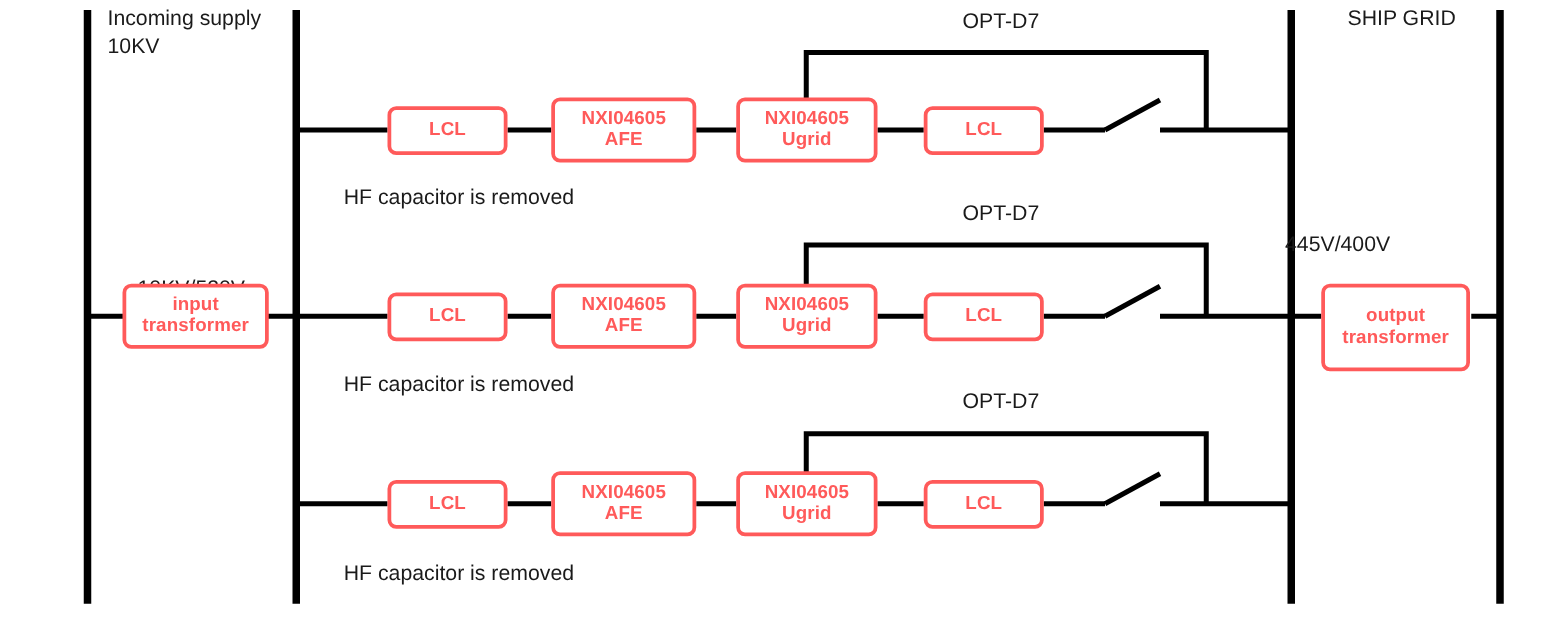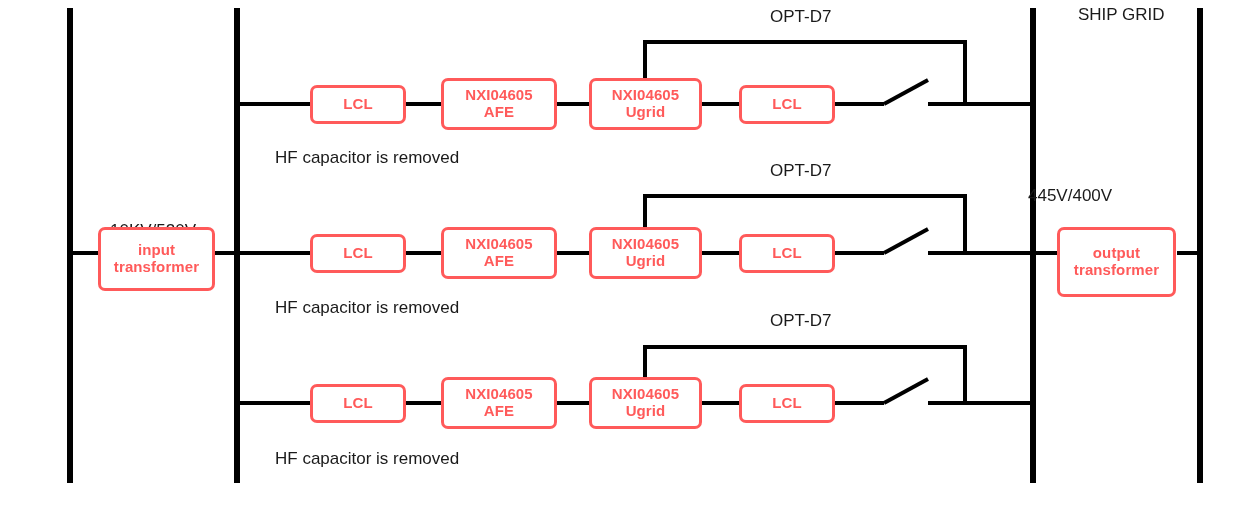--- a/index.html
+++ b/index.html
@@ -98,40 +98,42 @@
       <line x1="702" y1="403" x2="739" y2="403" stroke-width="4"></line>
       <line x1="835" y1="403" x2="884" y2="403" stroke-width="4"></line>
       <line x1="884" y1="403" x2="928" y2="379" stroke-width="4"></line>
       <line x1="928" y1="403" x2="1033" y2="403" stroke-width="4"></line>
 
       <polyline points="645,387 645,347 965,347 965,403" stroke-width="4"></polyline>
 
     </g>
   </svg>
 
+  <div class="blabel" style="left:86px; top:4px;">Incoming supply
+10KV</div>
 
   <div class="blabel" style="left:1078px; top:4px;">SHIP GRID</div>
 
   <div class="blabel" style="left:110px; top:185px;margin-top:35px;">10KV/520V</div>
 
   <div class="blabel" style="left:1028px; top:185px;">445V/400V</div>
 
   <div class="blabel" style="left:770px; top:6px;">OPT-D7</div>
 
   <div class="blabel" style="left:770px; top:160px;">OPT-D7</div>
 
   <div class="blabel" style="left:770px; top:310px;">OPT-D7</div>
 
   <div class="blabel" style="left:275px; top:147px;">HF capacitor is removed</div>
 
   <div class="blabel" style="left:275px; top:297px;">HF capacitor is removed</div>
 
   <div class="blabel" style="left:275px; top:448px;">HF capacitor is removed</div>
 
-  <div class="rbox" style="left:98px; top:227px; width:117px; height:64px;">input
+  <div class="rbox" style="left:98px; top:227px; width:117px; height:52px;">input
 transformer</div>
 
   <div class="rbox" style="left:1057px; top:227px; width:119px; height:70px;">output
 transformer</div>
 
   <div class="rbox" style="left:310px; top:85px; width:96px; height:39px;">LCL</div>
 
   <div class="rbox" style="left:441px; top:78px; width:116px; height:52px;">NXI04605
 AFE</div>
 

